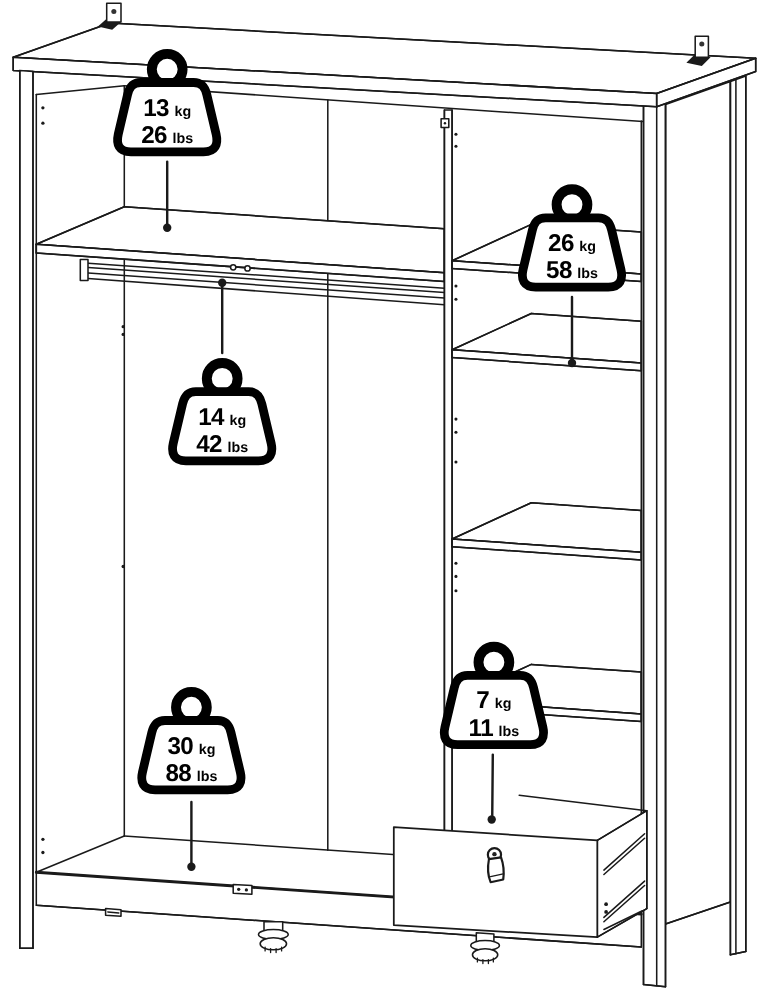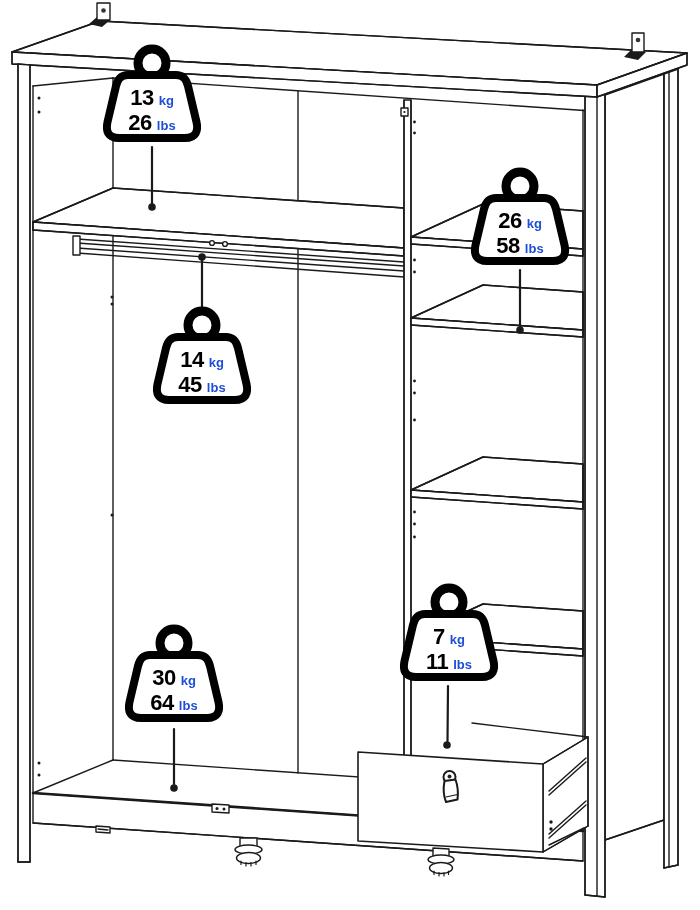--- a/index.html
+++ b/index.html
@@ -6,21 +6,21 @@
   .stage {
     position:relative; width:700px; height:910px; background:#ffffff;
     font-family:"Liberation Sans", sans-serif; overflow:hidden;
   }
   svg.lineart { position:absolute; left:0; top:0; }
   .weight { position:absolute; width:110px; height:112px; }
   .weight svg { position:absolute; left:0; top:0; }
   .w-text { position:absolute; left:0; right:0; top:43px; text-align:center; }
   .w-row { display:flex; justify-content:center; align-items:baseline; gap:5px; height:25px; line-height:25px; }
   .w-num { font-size:22px; font-weight:bold; color:#000; letter-spacing:-0.5px; }
-  .w-unit { font-size:13px; font-weight:bold; color:#1d4ed8; }
+  .w-unit { font-size:13px; font-weight:bold; color:#000000; }
 </style>
 </head>
 <body>
 
 <div class="stage">
 
   <svg class="lineart" width="700" height="910" viewBox="0 0 700 910" fill="none" stroke="#1a1a1a" stroke-width="1.4" stroke-linecap="round" stroke-linejoin="round">
 
     <g>
       <path d="M33,86 L113,78"></path>
@@ -263,49 +263,49 @@
           <span class="w-num">26</span>
           <span class="w-unit">kg</span>
         </div>
       <div class="w-row">
           <span class="w-num">58</span>
           <span class="w-unit">lbs</span>
         </div>
     </div>
   </div>
 
-  <div class="weight" style="left:147px; top:304px;">
+  <div class="weight" style="left:147px; top:323px;">
     <svg width="110" height="112" viewBox="0 0 110 112">
       <circle cx="55" cy="21" r="14" fill="#ffffff" stroke="#000000" stroke-width="9"></circle>
       <path d="M31,33 L79,33 C87,33 89.5,38 91,44 L99.5,80 C101.5,89 99,96 88,96 L22,96 C11,96 8.5,89 10.5,80 L19,44 C20.5,38 23,33 31,33 Z" fill="#ffffff" stroke="#000000" stroke-width="8" stroke-linejoin="round"></path>
     </svg>
     <div class="w-text">
       <div class="w-row">
           <span class="w-num">14</span>
           <span class="w-unit">kg</span>
         </div>
       <div class="w-row">
-          <span class="w-num">45</span>
+          <span class="w-num">42</span>
           <span class="w-unit">lbs</span>
         </div>
     </div>
   </div>
 
   <div class="weight" style="left:119px; top:622px;">
     <svg width="110" height="112" viewBox="0 0 110 112">
       <circle cx="55" cy="21" r="14" fill="#ffffff" stroke="#000000" stroke-width="9"></circle>
       <path d="M31,33 L79,33 C87,33 89.5,38 91,44 L99.5,80 C101.5,89 99,96 88,96 L22,96 C11,96 8.5,89 10.5,80 L19,44 C20.5,38 23,33 31,33 Z" fill="#ffffff" stroke="#000000" stroke-width="8" stroke-linejoin="round"></path>
     </svg>
     <div class="w-text">
       <div class="w-row">
           <span class="w-num">30</span>
           <span class="w-unit">kg</span>
         </div>
       <div class="w-row">
-          <span class="w-num">64</span>
+          <span class="w-num">88</span>
           <span class="w-unit">lbs</span>
         </div>
     </div>
   </div>
 
   <div class="weight" style="left:394px; top:581px;">
     <svg width="110" height="112" viewBox="0 0 110 112">
       <circle cx="55" cy="21" r="14" fill="#ffffff" stroke="#000000" stroke-width="9"></circle>
       <path d="M31,33 L79,33 C87,33 89.5,38 91,44 L99.5,80 C101.5,89 99,96 88,96 L22,96 C11,96 8.5,89 10.5,80 L19,44 C20.5,38 23,33 31,33 Z" fill="#ffffff" stroke="#000000" stroke-width="8" stroke-linejoin="round"></path>
     </svg>

